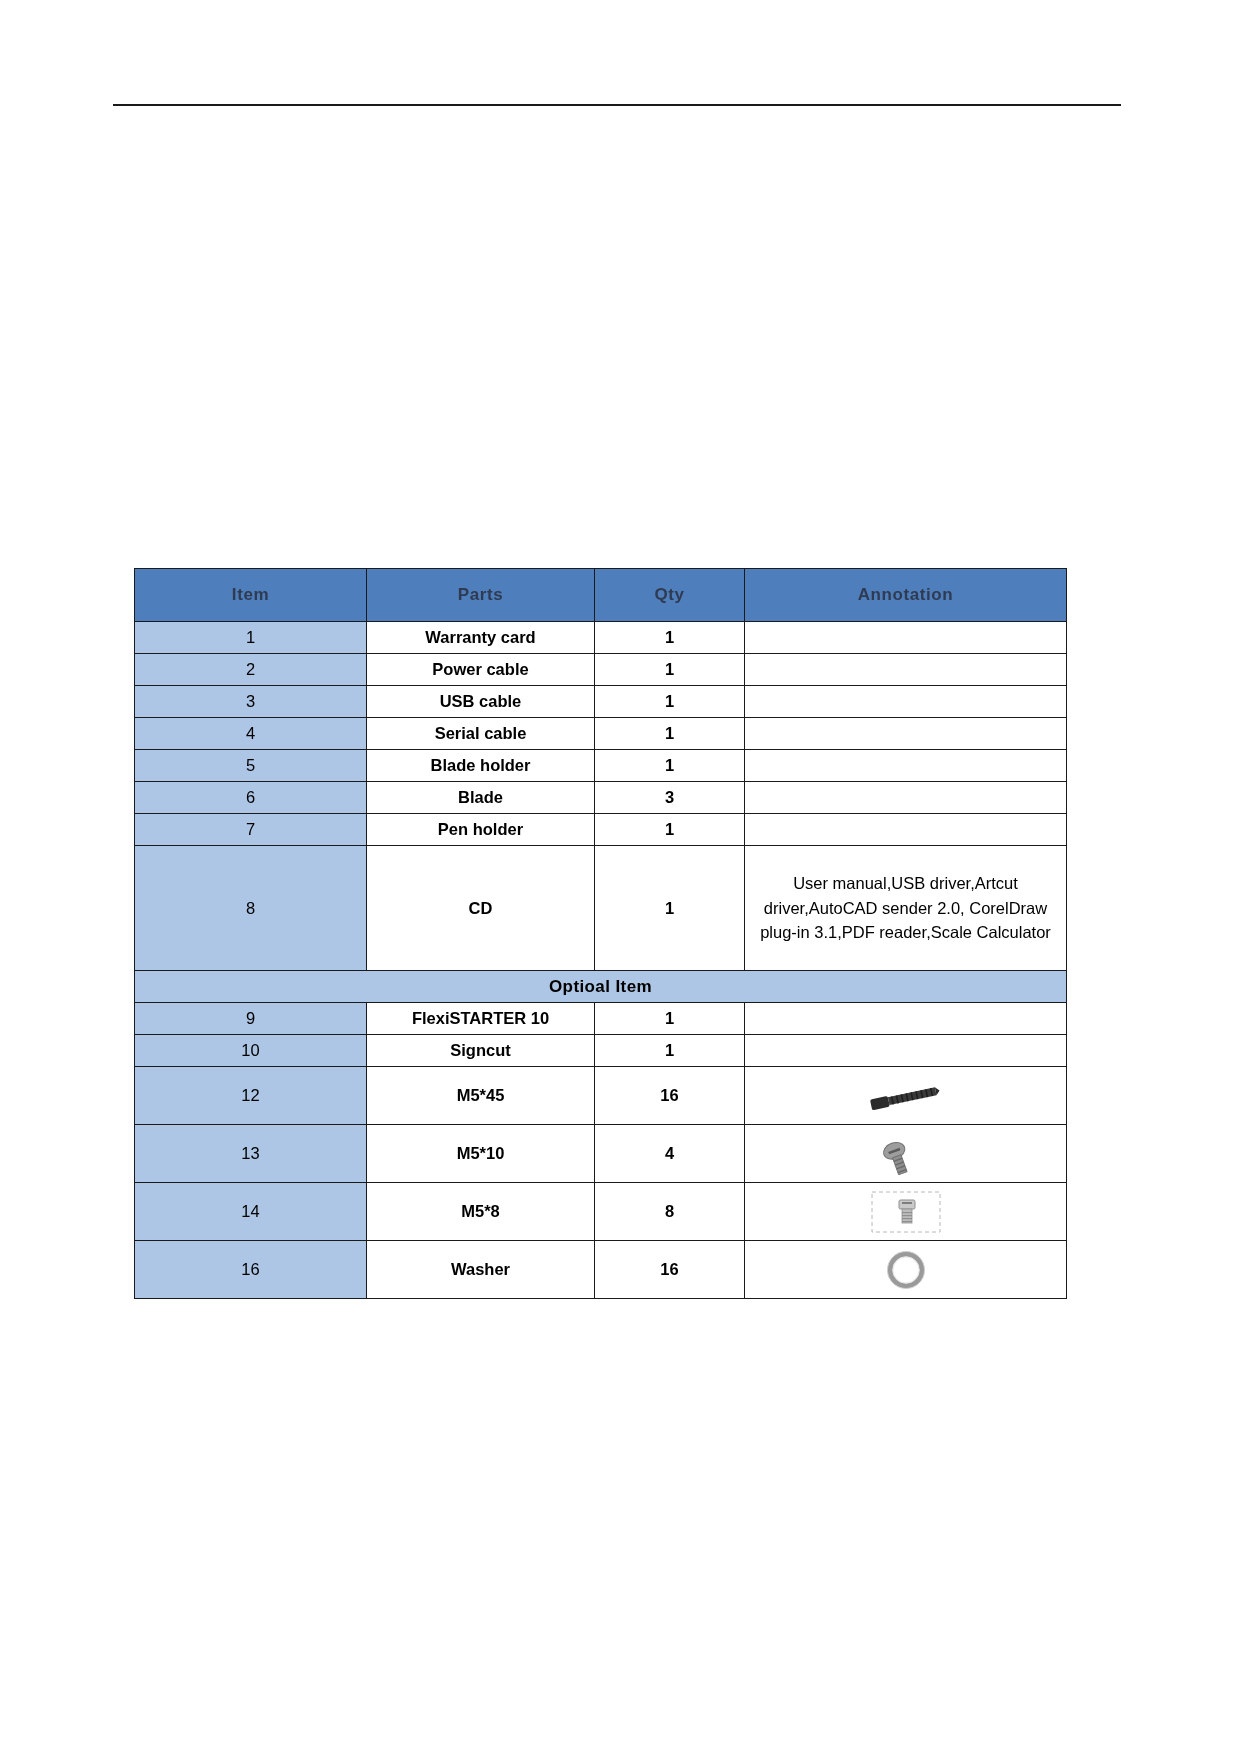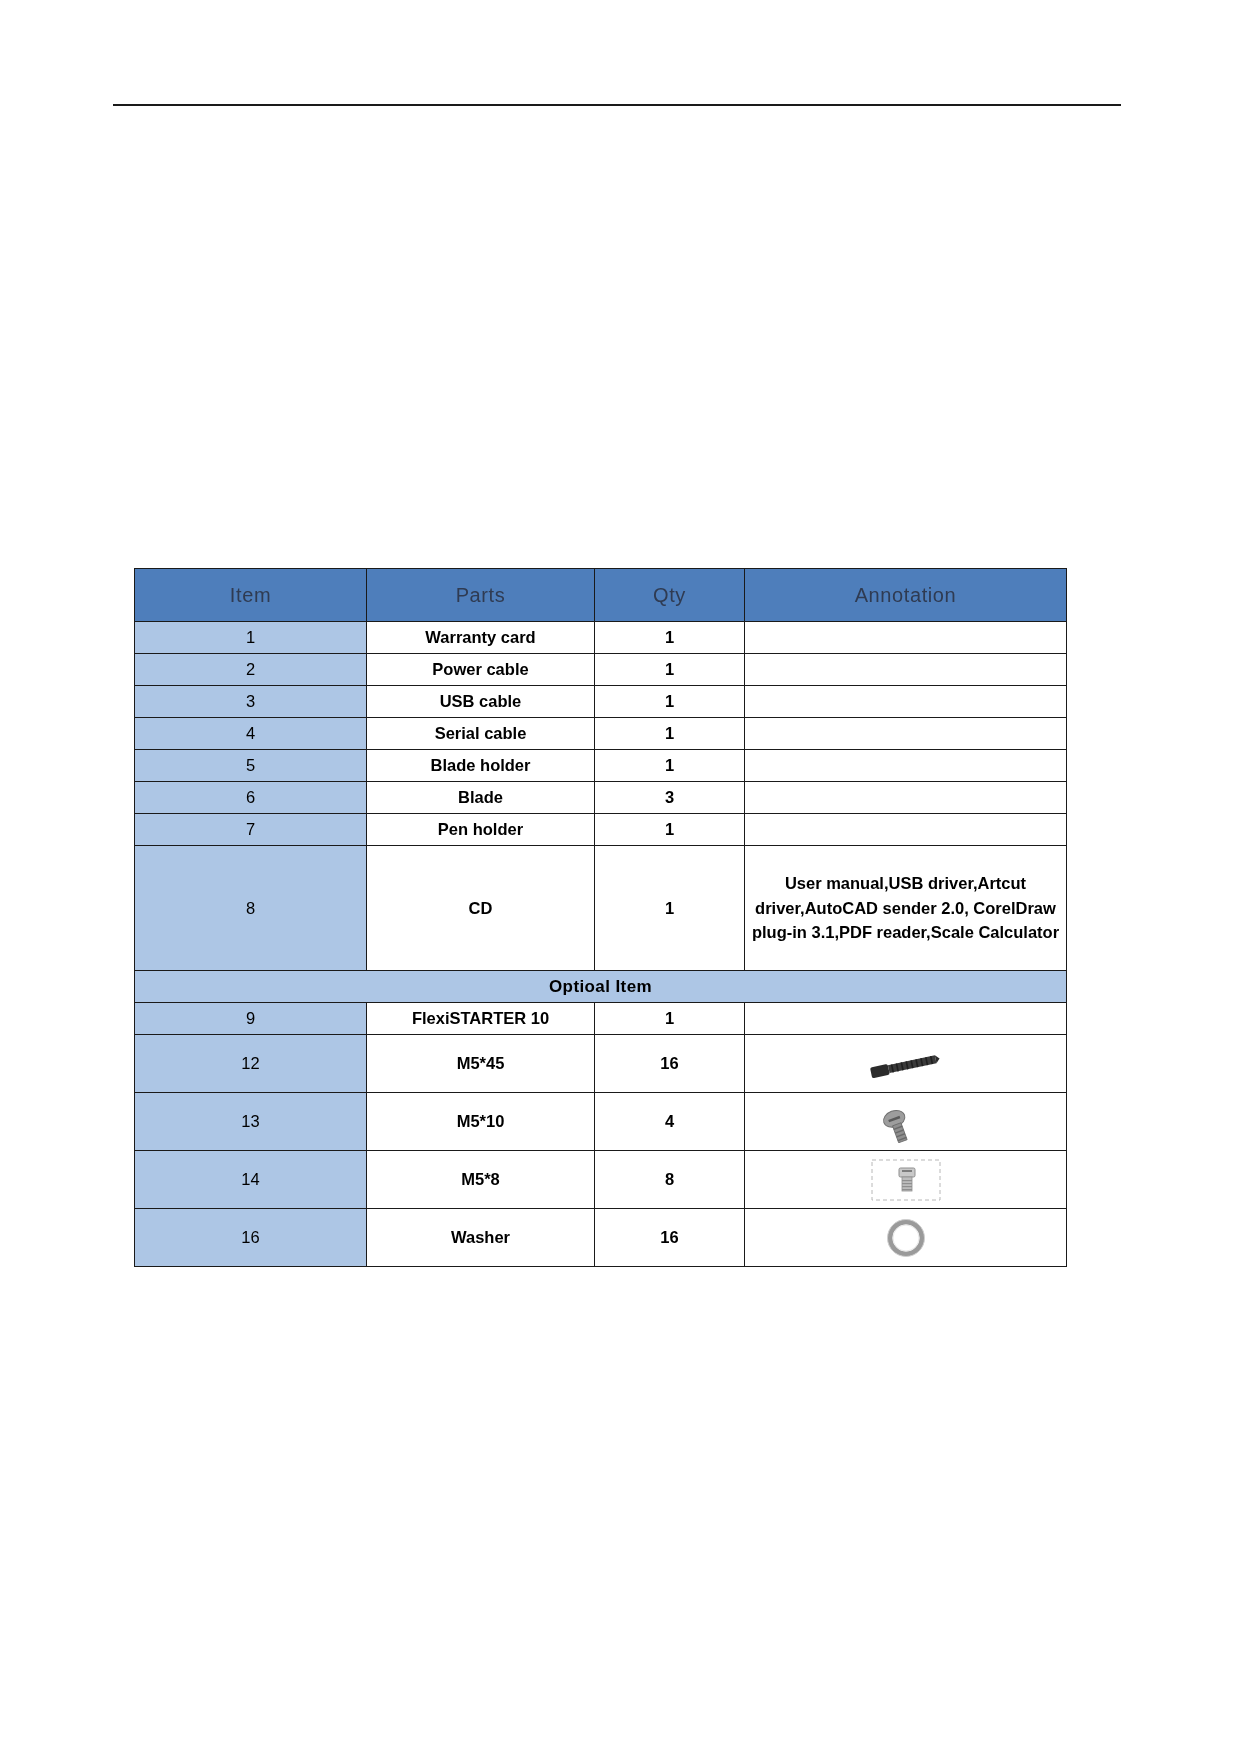--- a/index.html
+++ b/index.html
@@ -50,42 +50,42 @@
     text-align: center;
   }
   .col-item { width: 232px; }
   .col-parts { width: 228px; }
   .col-qty { width: 150px; }
   .col-annotation { width: 322px; }
 
   thead th {
     background: #4e7ebb;
     color: #2f3b52;
-    font-weight: normal;
-    font-size: 20px;
+    font-weight: bold;
+    font-size: 17px;
     height: 52px;
     letter-spacing: 0.6px;
   }
   tbody td {
     height: 31px;
     font-weight: bold;
     font-size: 16.5px;
   }
   td.idx {
     background: #adc6e5;
     font-weight: normal;
   }
   td.blank {
     background: #ffffff;
   }
   
   tr.cd-row td { height: 124px; }
   td.annotation-text {
     text-align: left;
-    font-weight: bold;
+    font-weight: normal;
     font-size: 16.5px;
     line-height: 1.48;
     padding: 3px 6px 3px 8px;
   }
   
   tr.optional-row td {
     background: #adc6e5;
     font-weight: bold;
     font-size: 17px;
     height: 31px;
@@ -187,20 +187,26 @@
           <td colspan="4">Optioal Item</td>
         </tr>
 
         <tr>
           <td class="idx">9</td>
           <td>FlexiSTARTER 10</td>
           <td>1</td>
           <td class="blank"></td>
         </tr>
 
+        <tr>
+          <td class="idx">10</td>
+          <td>Signcut</td>
+          <td>1</td>
+          <td class="blank"></td>
+        </tr>
 
 
         <tr class="hw-row">
           <td class="idx">12</td>
           <td>M5*45</td>
           <td>16</td>
           <td class="blank">
             <div class="hw-img">
               <svg width="92" height="30" viewBox="0 0 92 30" aria-hidden="true">
                 <rect x="0" y="0" width="92" height="30" fill="#ffffff"></rect>

